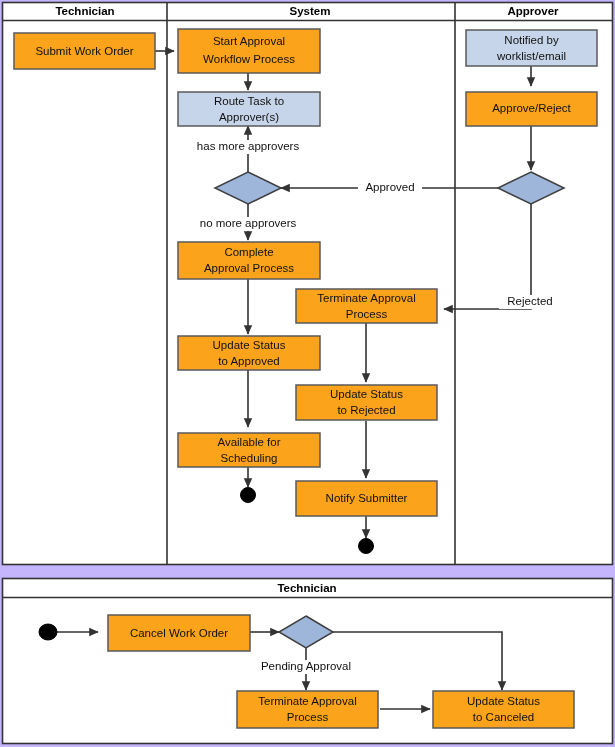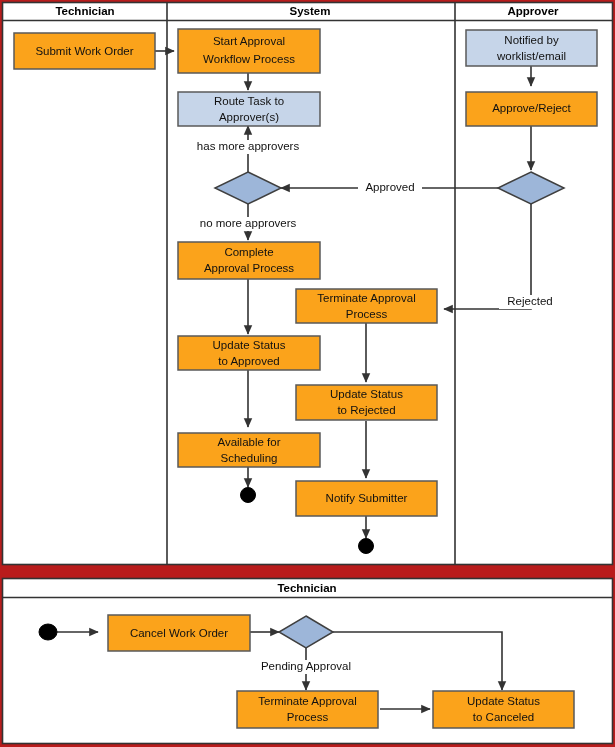--- a/index.html
+++ b/index.html
@@ -8,21 +8,21 @@
     padding: 0;
     background: #ffffff;
   }
   body {
     font-family: "Liberation Sans", sans-serif;
   }
   #stage {
     position: relative;
     width: 615px;
     height: 747px;
-    background: #b91c1c;
+    background: #c4b5fd;
     overflow: hidden;
   }
   svg#diagram {
     position: absolute;
     left: 0;
     top: 0;
     width: 615px;
     height: 747px;
     display: block;
   }

